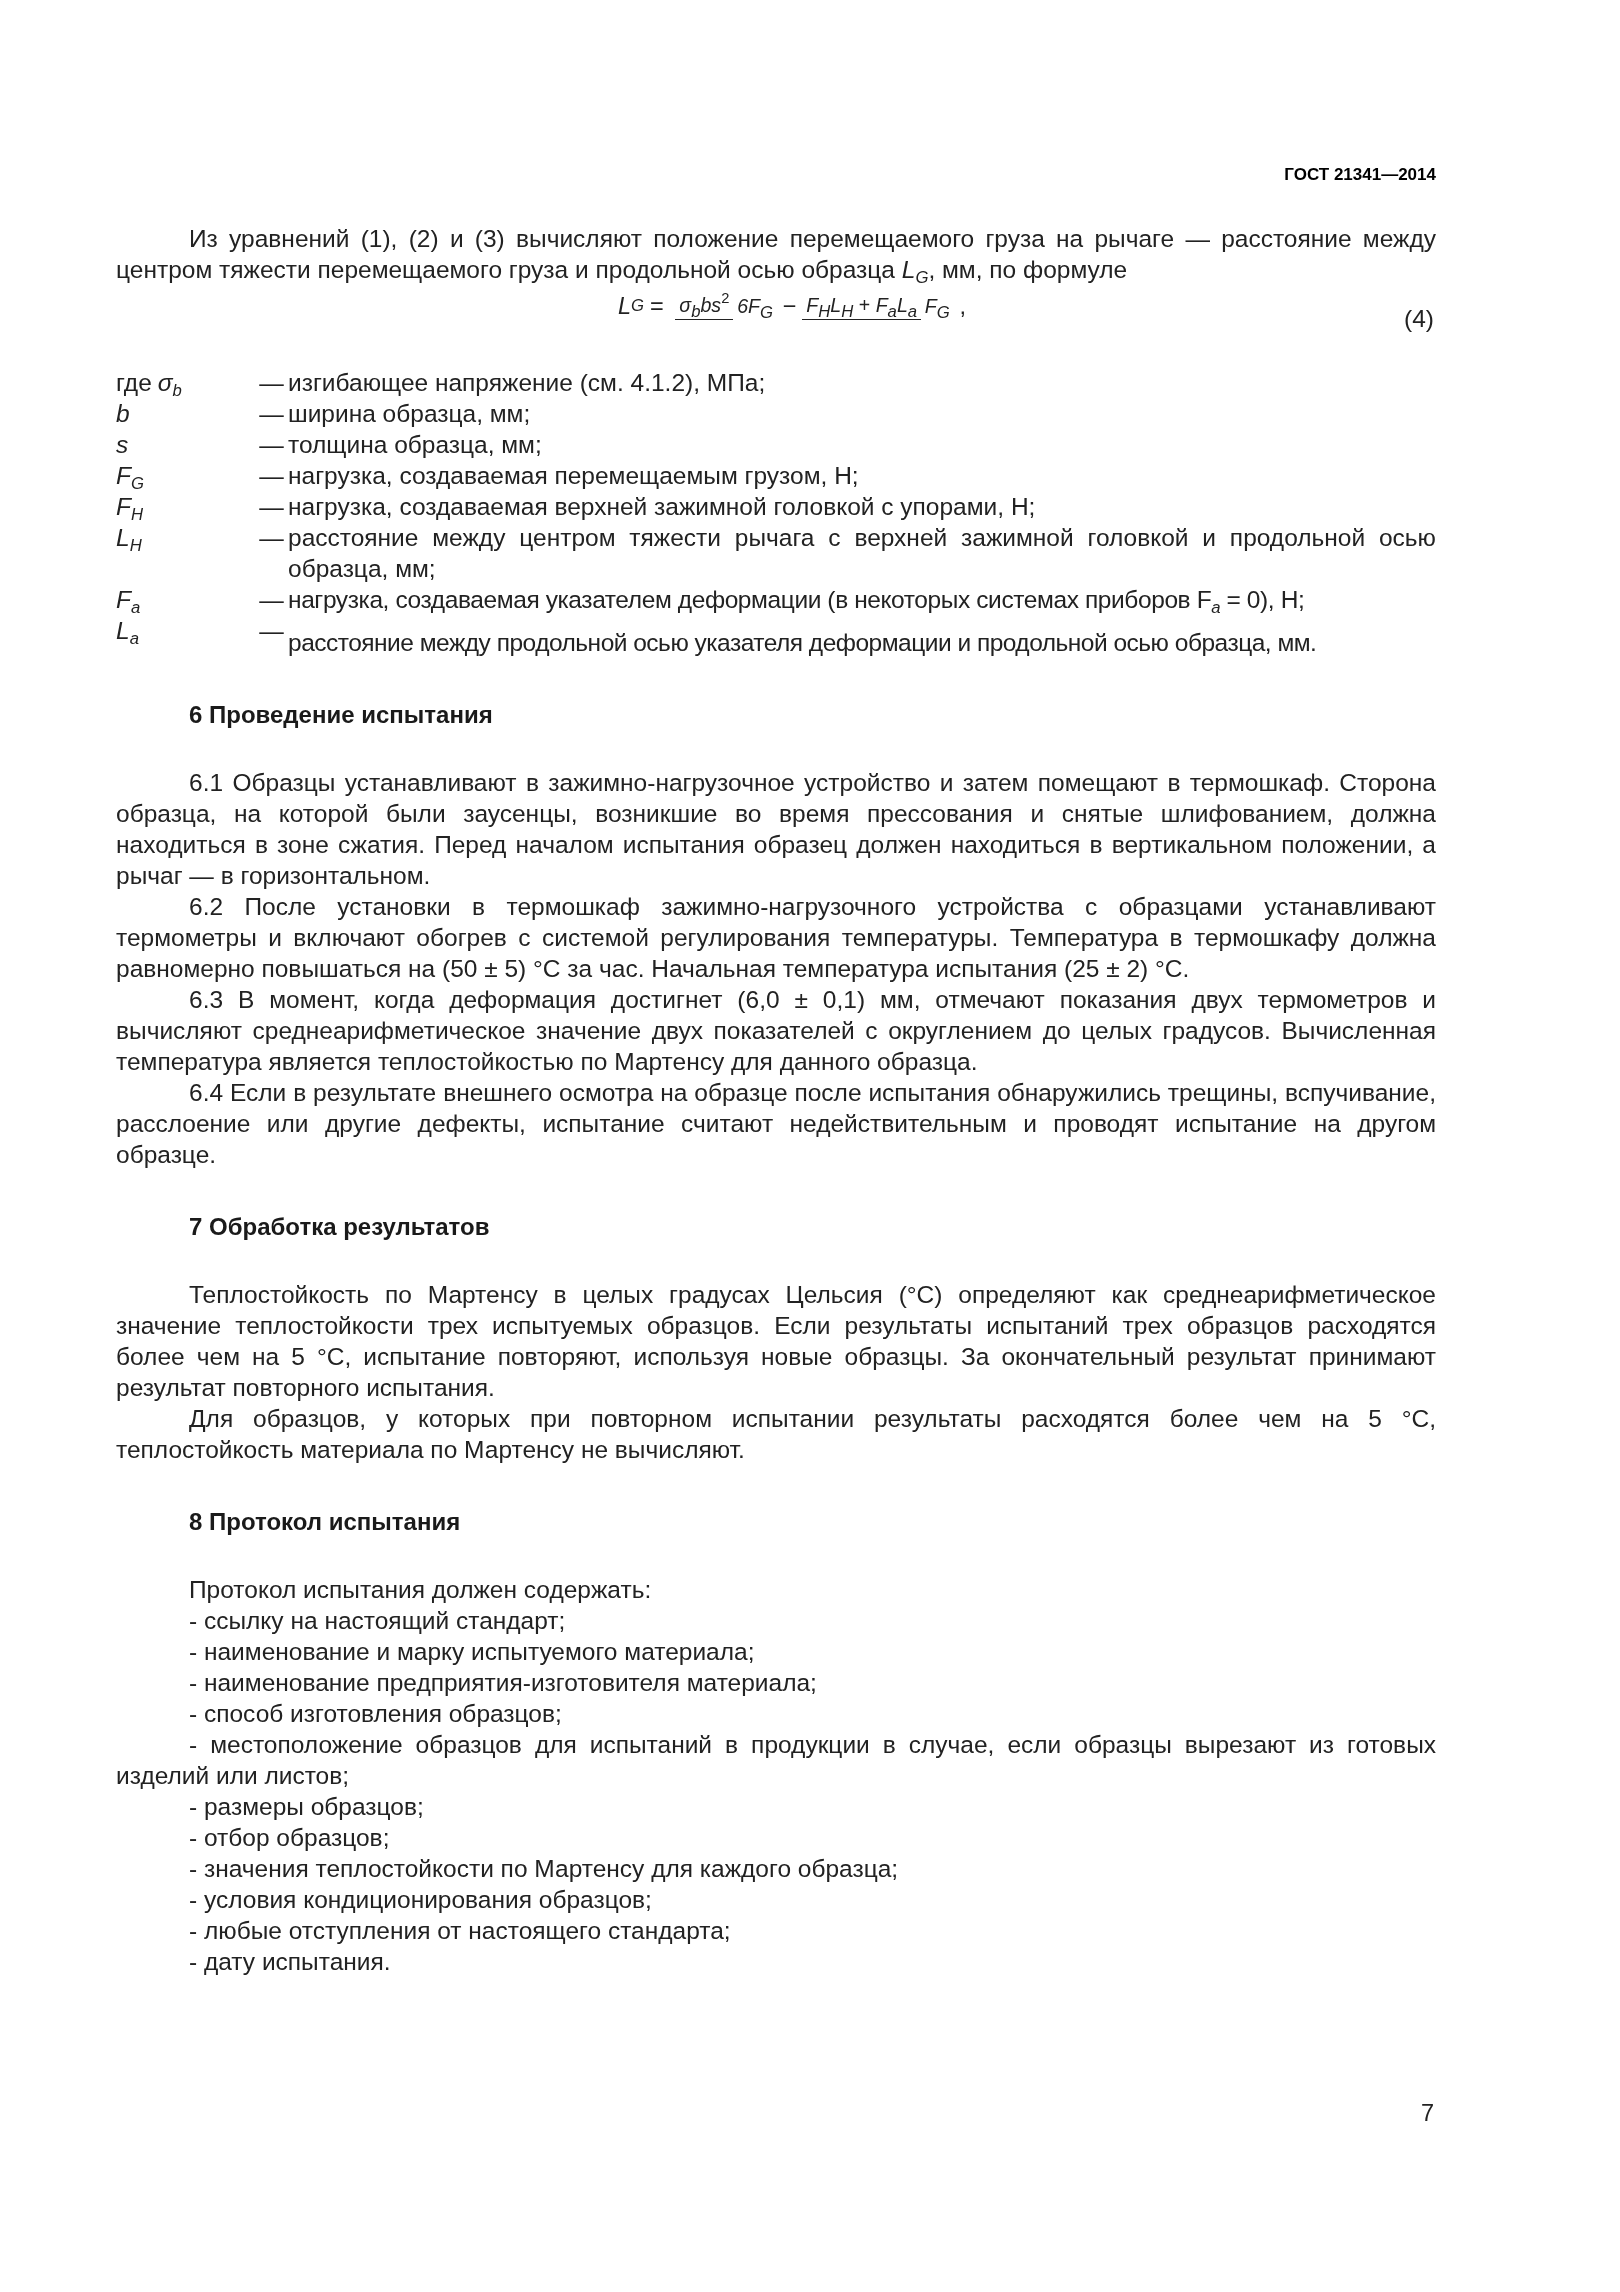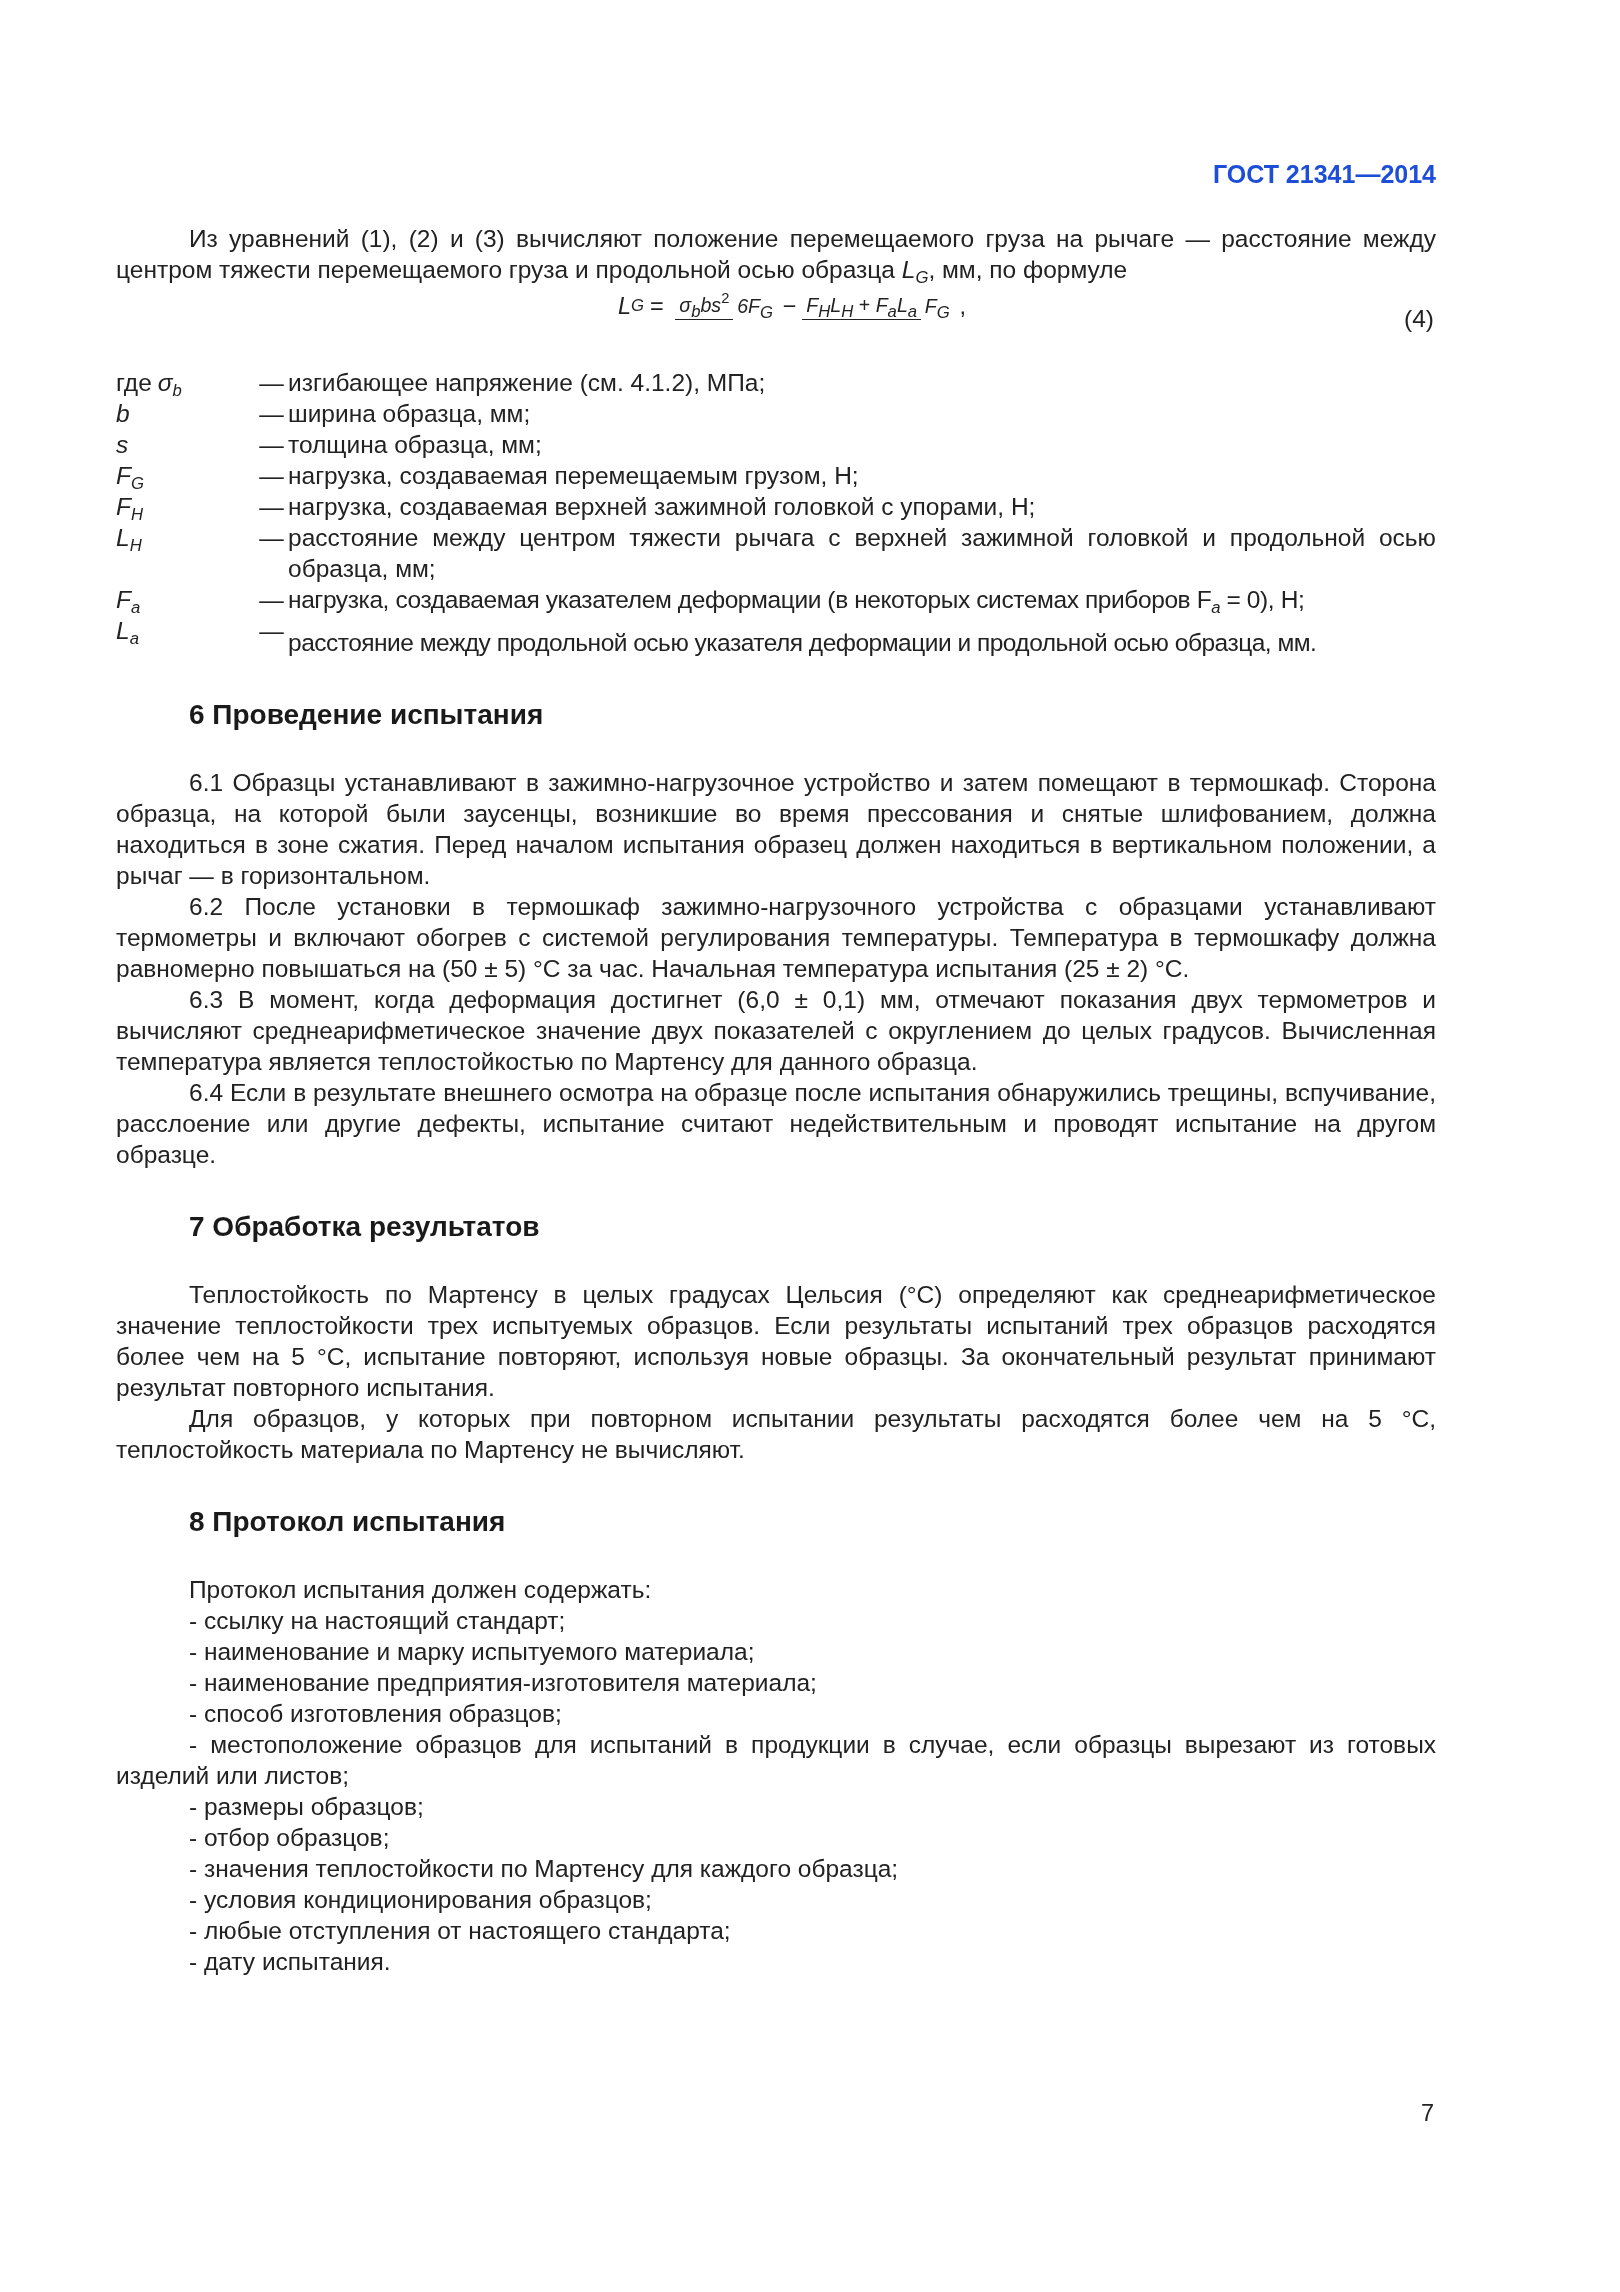--- a/index.html
+++ b/index.html
@@ -6,21 +6,21 @@
   body {
     width: 1620px; height: 2293px; position: relative; overflow: hidden;
     font-family: "Liberation Sans", "DejaVu Sans", sans-serif;
     color: #222222;
     font-size: 24.5px;
     line-height: 31px;
   }
   .page { position: absolute; left: 0; top: 0; width: 1620px; height: 2293px; }
   .hdr {
     position: absolute; top: 159px; right: 184px;
-    font-weight: bold; font-size: 25px; color: #1d4ed8;
+    font-weight: bold; font-size: 17px; color: #000000;
   }
   .content { position: absolute; left: 116px; width: 1320px; }
   p { margin: 0; text-align: justify; }
   .ind { text-indent: 73px; }
   .formula {
     position: relative; height: 76px; margin: 2px 0 3.9px 0;
   }
   .formula .expr {
     position: absolute; left: 502px; top: 3.9px;
     display: flex; align-items: center; font-style: italic; font-size: 23.5px;
@@ -32,21 +32,21 @@
   sub { font-size: 16.7px; vertical-align: -4.9px; line-height: 0; }
   sup { font-size: 14.7px; vertical-align: 8.8px; line-height: 0; }
   i { font-style: italic; }
   .defs { margin-top: 2px; }
   .def { display: flex; }
   .def .sym { width: 139px; text-align: left; flex-shrink: 0; white-space: nowrap; }
   .def .sym .where { font-style: normal; margin-right: 5.9px; }
   .def .dash { width: 33px; text-align: center; flex-shrink: 0; }
   .def .txt { flex: 1; text-align: justify; }
   h2 {
-    font-size: 28px; font-weight: bold; margin: 0; line-height: 39px;
+    font-size: 24px; font-weight: bold; margin: 0; line-height: 39px;
     padding-left: 73px; color: #1a1a1a;
   }
   .sec6 { margin-top: 37px; margin-bottom: 33px; }
   .sec7 { margin-top: 37px; margin-bottom: 33px; }
   .sec8 { margin-top: 37px; margin-bottom: 33px; }
   .li { padding-left: 73px; }
   .li.wrap { text-indent: 73px; padding-left: 0; }
   .pnum { position: absolute; top: 2098px; right: 186px; font-size: 23.5px; }
 </style>
 </head>

